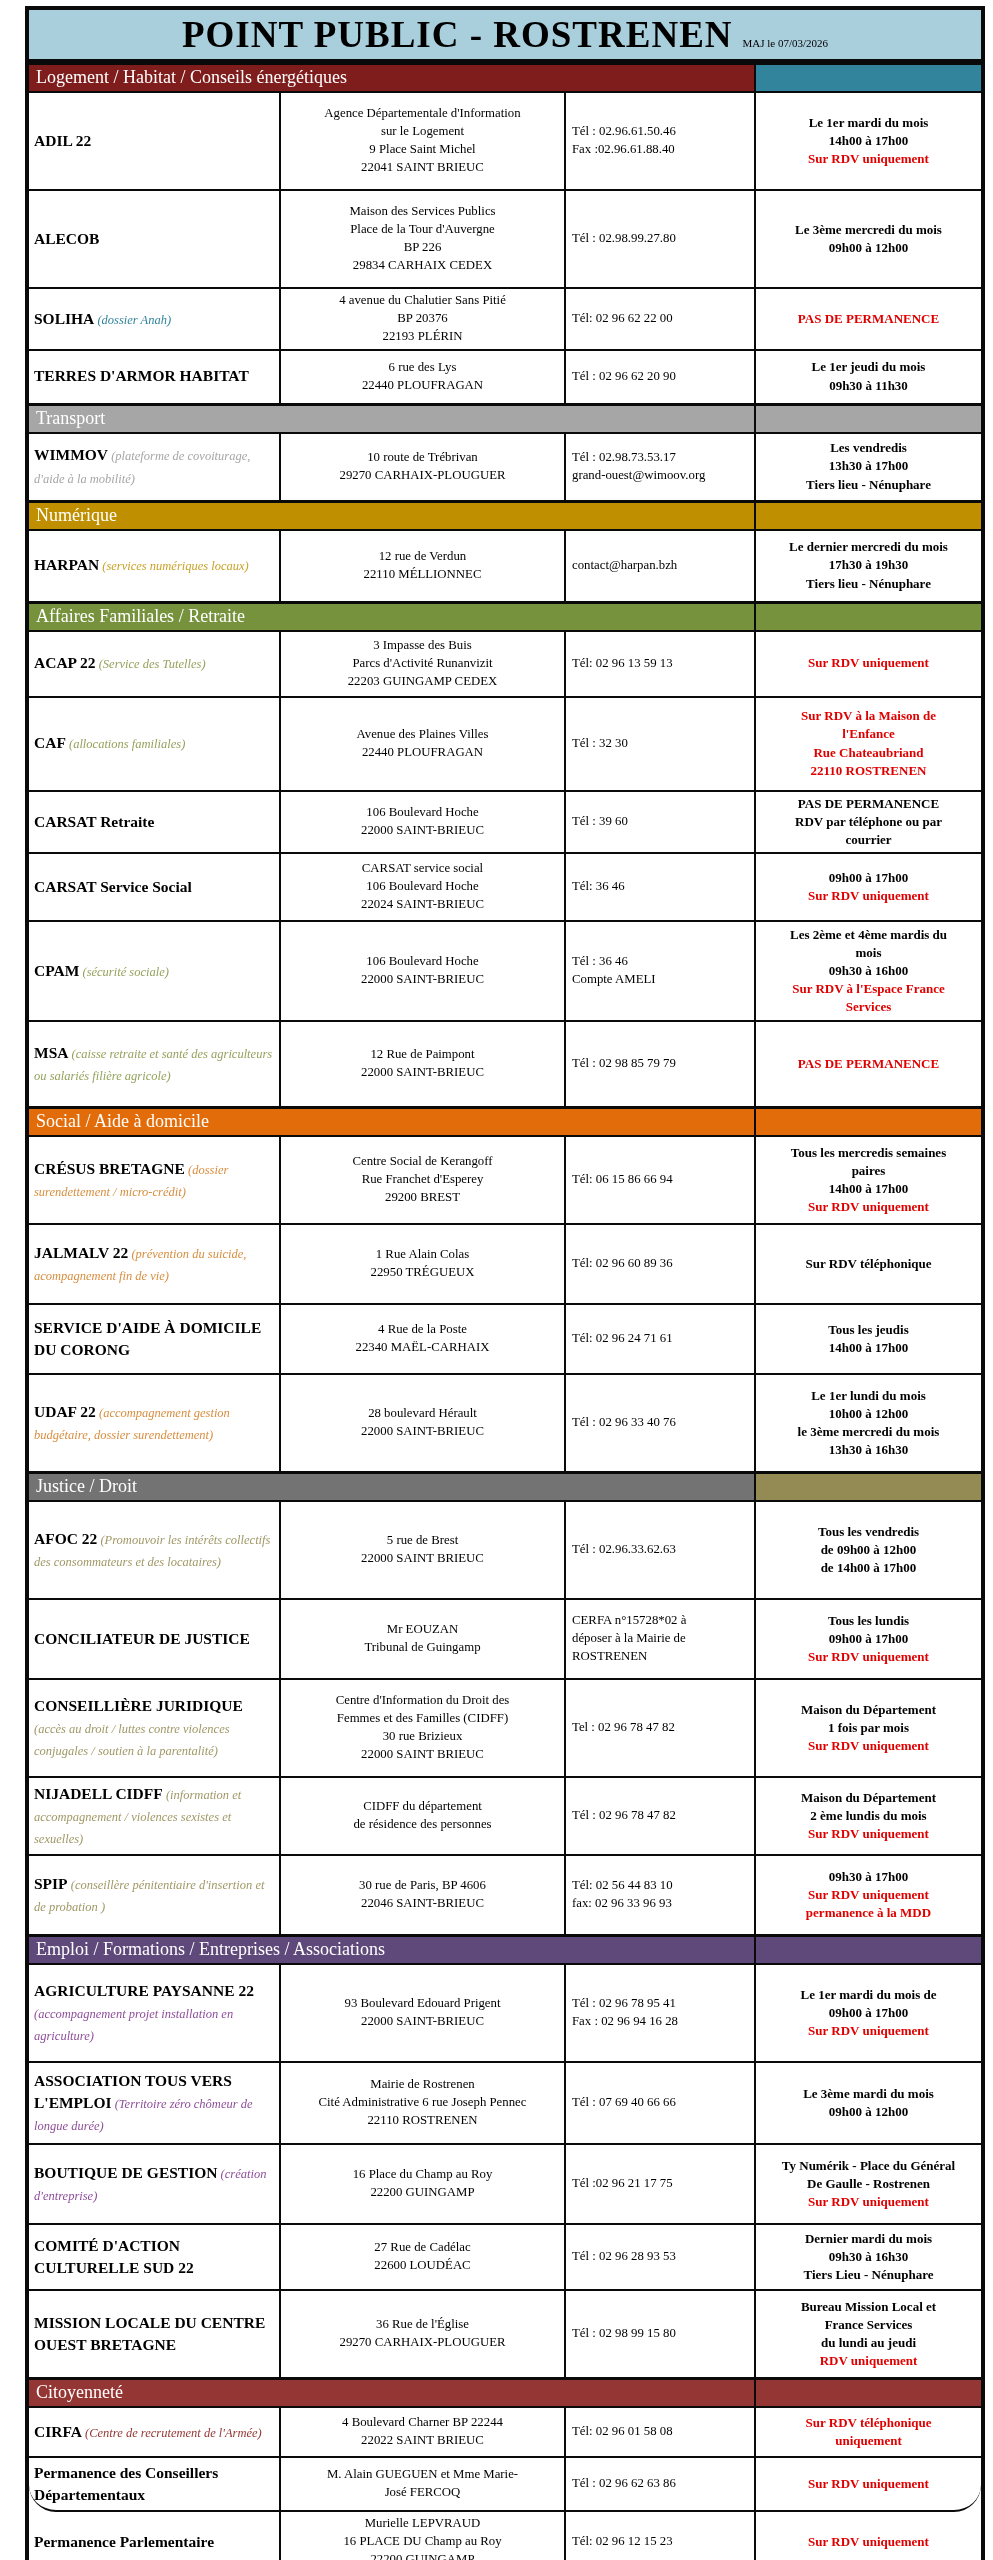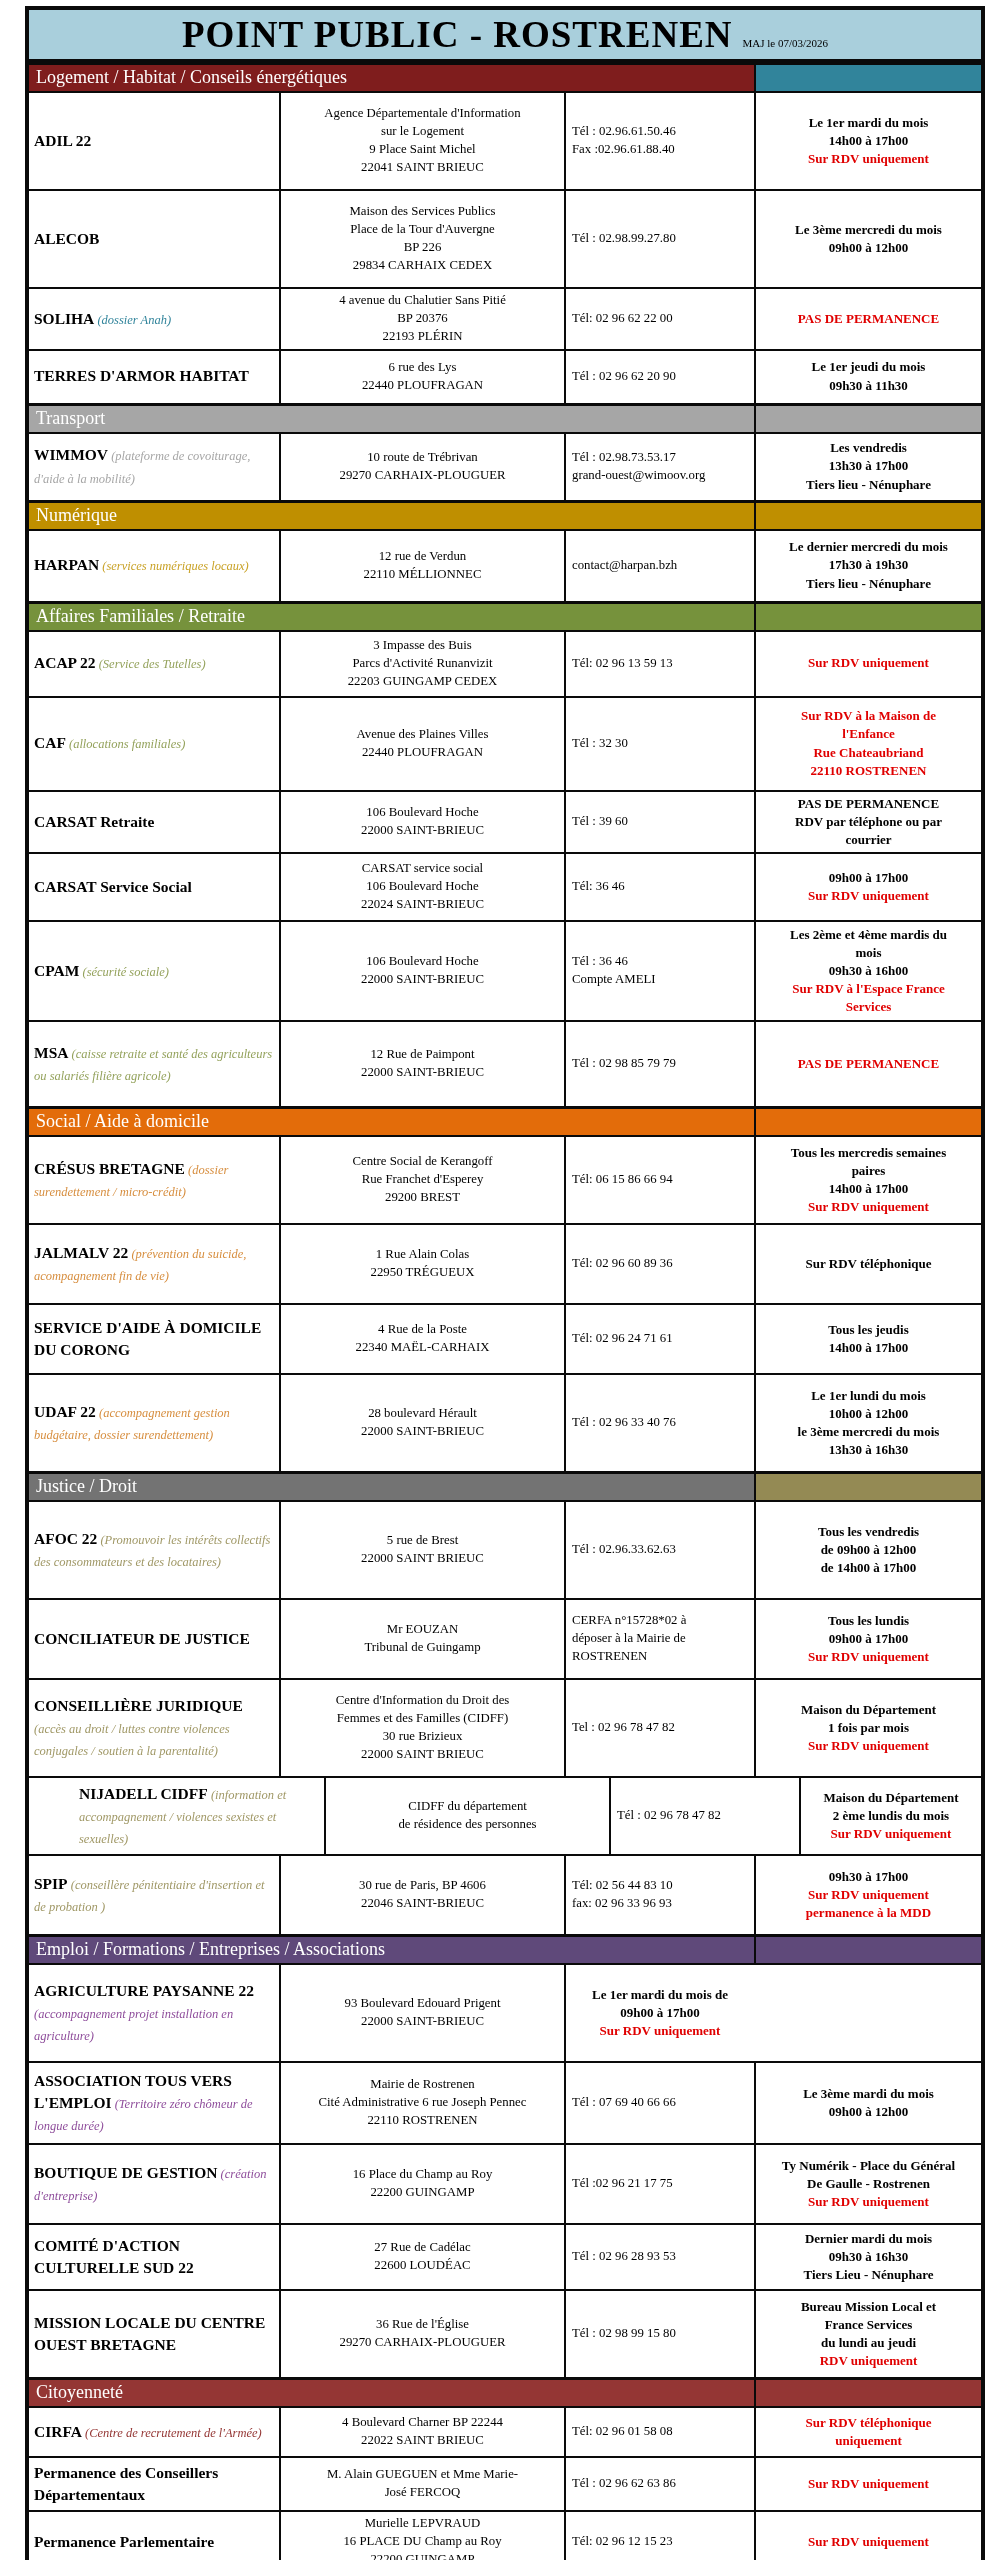--- a/index.html
+++ b/index.html
@@ -396,21 +396,21 @@
           </div>
           <div class="cell contact-cell">
             <div class="line">Tel : 02 96 78 47 82</div>
           </div>
           <div class="cell sched-cell">
             <div class="line" style="color: rgb(0, 0, 0);">Maison du Département</div>
             <div class="line" style="color: rgb(0, 0, 0);">1 fois par mois</div>
             <div class="line" style="color: rgb(224, 0, 0);">Sur RDV uniquement</div>
           </div>
         </div>
-        <div class="row" style="min-height: 76px; padding-left: 45px;">
+        <div class="row" style="min-height: 76px;">
           <div class="cell name-cell">
             <div class="name-wrap"><span class="org-name">NIJADELL CIDFF</span><span class="org-note" style="color: rgb(160, 152, 102);"> (information et accompagnement / violences sexistes et sexuelles)</span></div>
           </div>
           <div class="cell addr-cell">
             <div class="line">CIDFF du département</div>
             <div class="line">de résidence des personnes</div>
           </div>
           <div class="cell contact-cell">
             <div class="line">Tél : 02 96 78 47 82</div>
           </div>
@@ -442,20 +442,24 @@
           <div class="section-title" style="background: rgb(95, 73, 122);">Emploi / Formations / Entreprises / Associations</div>
           <div class="section-cap" style="background: rgb(95, 73, 122);"></div>
         </div>
         <div class="row" style="min-height: 96px;">
           <div class="cell name-cell">
             <div class="name-wrap"><span class="org-name">AGRICULTURE PAYSANNE 22</span><span class="org-note" style="color: rgb(142, 77, 155);"> (accompagnement projet installation en agriculture)</span></div>
           </div>
           <div class="cell addr-cell">
             <div class="line">93 Boulevard Edouard Prigent</div>
             <div class="line">22000 SAINT-BRIEUC</div>
+          </div>
+          <div class="cell contact-cell">
+            <div class="line">Tél : 02 96 78 95 41</div>
+            <div class="line">Fax : 02 96 94 16 28</div>
           </div>
           <div class="cell sched-cell">
             <div class="line" style="color: rgb(0, 0, 0);">Le 1er mardi du mois de</div>
             <div class="line" style="color: rgb(0, 0, 0);">09h00 à 17h00</div>
             <div class="line" style="color: rgb(224, 0, 0);">Sur RDV uniquement</div>
           </div>
         </div>
         <div class="row" style="min-height: 80px;">
           <div class="cell name-cell">
             <div class="name-wrap"><span class="org-name">ASSOCIATION TOUS VERS L'EMPLOI</span><span class="org-note" style="color: rgb(142, 77, 155);"> (Territoire zéro chômeur de longue durée)</span></div>
@@ -538,21 +542,21 @@
             <div class="line">22022 SAINT BRIEUC</div>
           </div>
           <div class="cell contact-cell">
             <div class="line">Tél: 02 96 01 58 08</div>
           </div>
           <div class="cell sched-cell">
             <div class="line" style="color: rgb(224, 0, 0);">Sur RDV téléphonique</div>
             <div class="line" style="color: rgb(224, 0, 0);">uniquement</div>
           </div>
         </div>
-        <div class="row" style="min-height: 52px;">
+        <div class="row" style="min-height: 52px; border-radius: 27px;">
           <div class="cell name-cell">
             <div class="name-wrap"><span class="org-name">Permanence des Conseillers Départementaux</span></div>
           </div>
           <div class="cell addr-cell">
             <div class="line">M. Alain GUEGUEN et Mme Marie-</div>
             <div class="line">José FERCOQ</div>
           </div>
           <div class="cell contact-cell">
             <div class="line">Tél : 02 96 62 63 86</div>
           </div>

